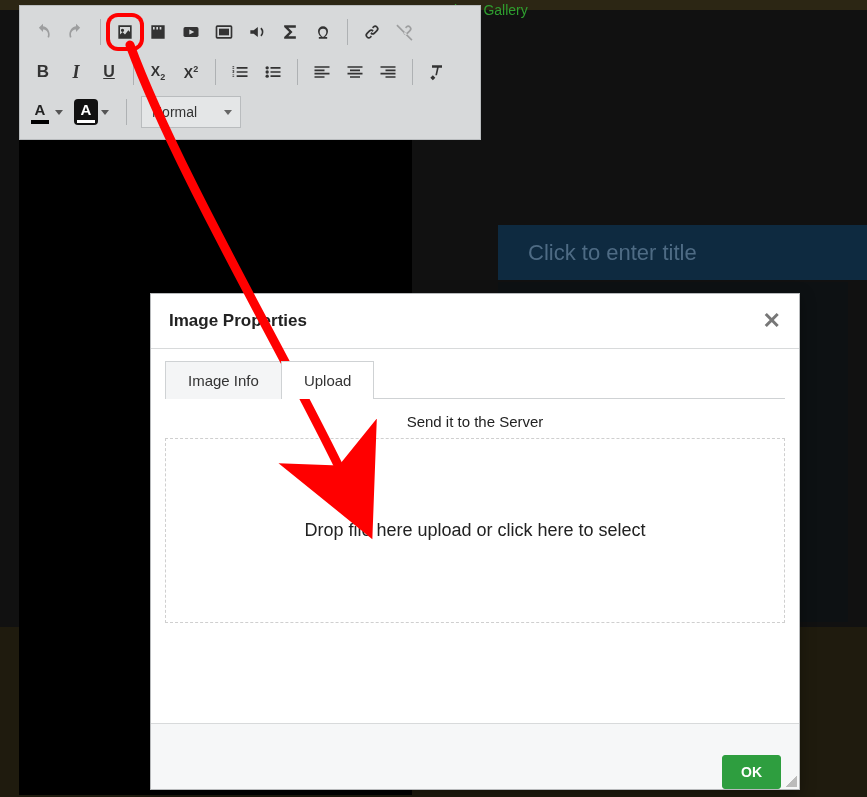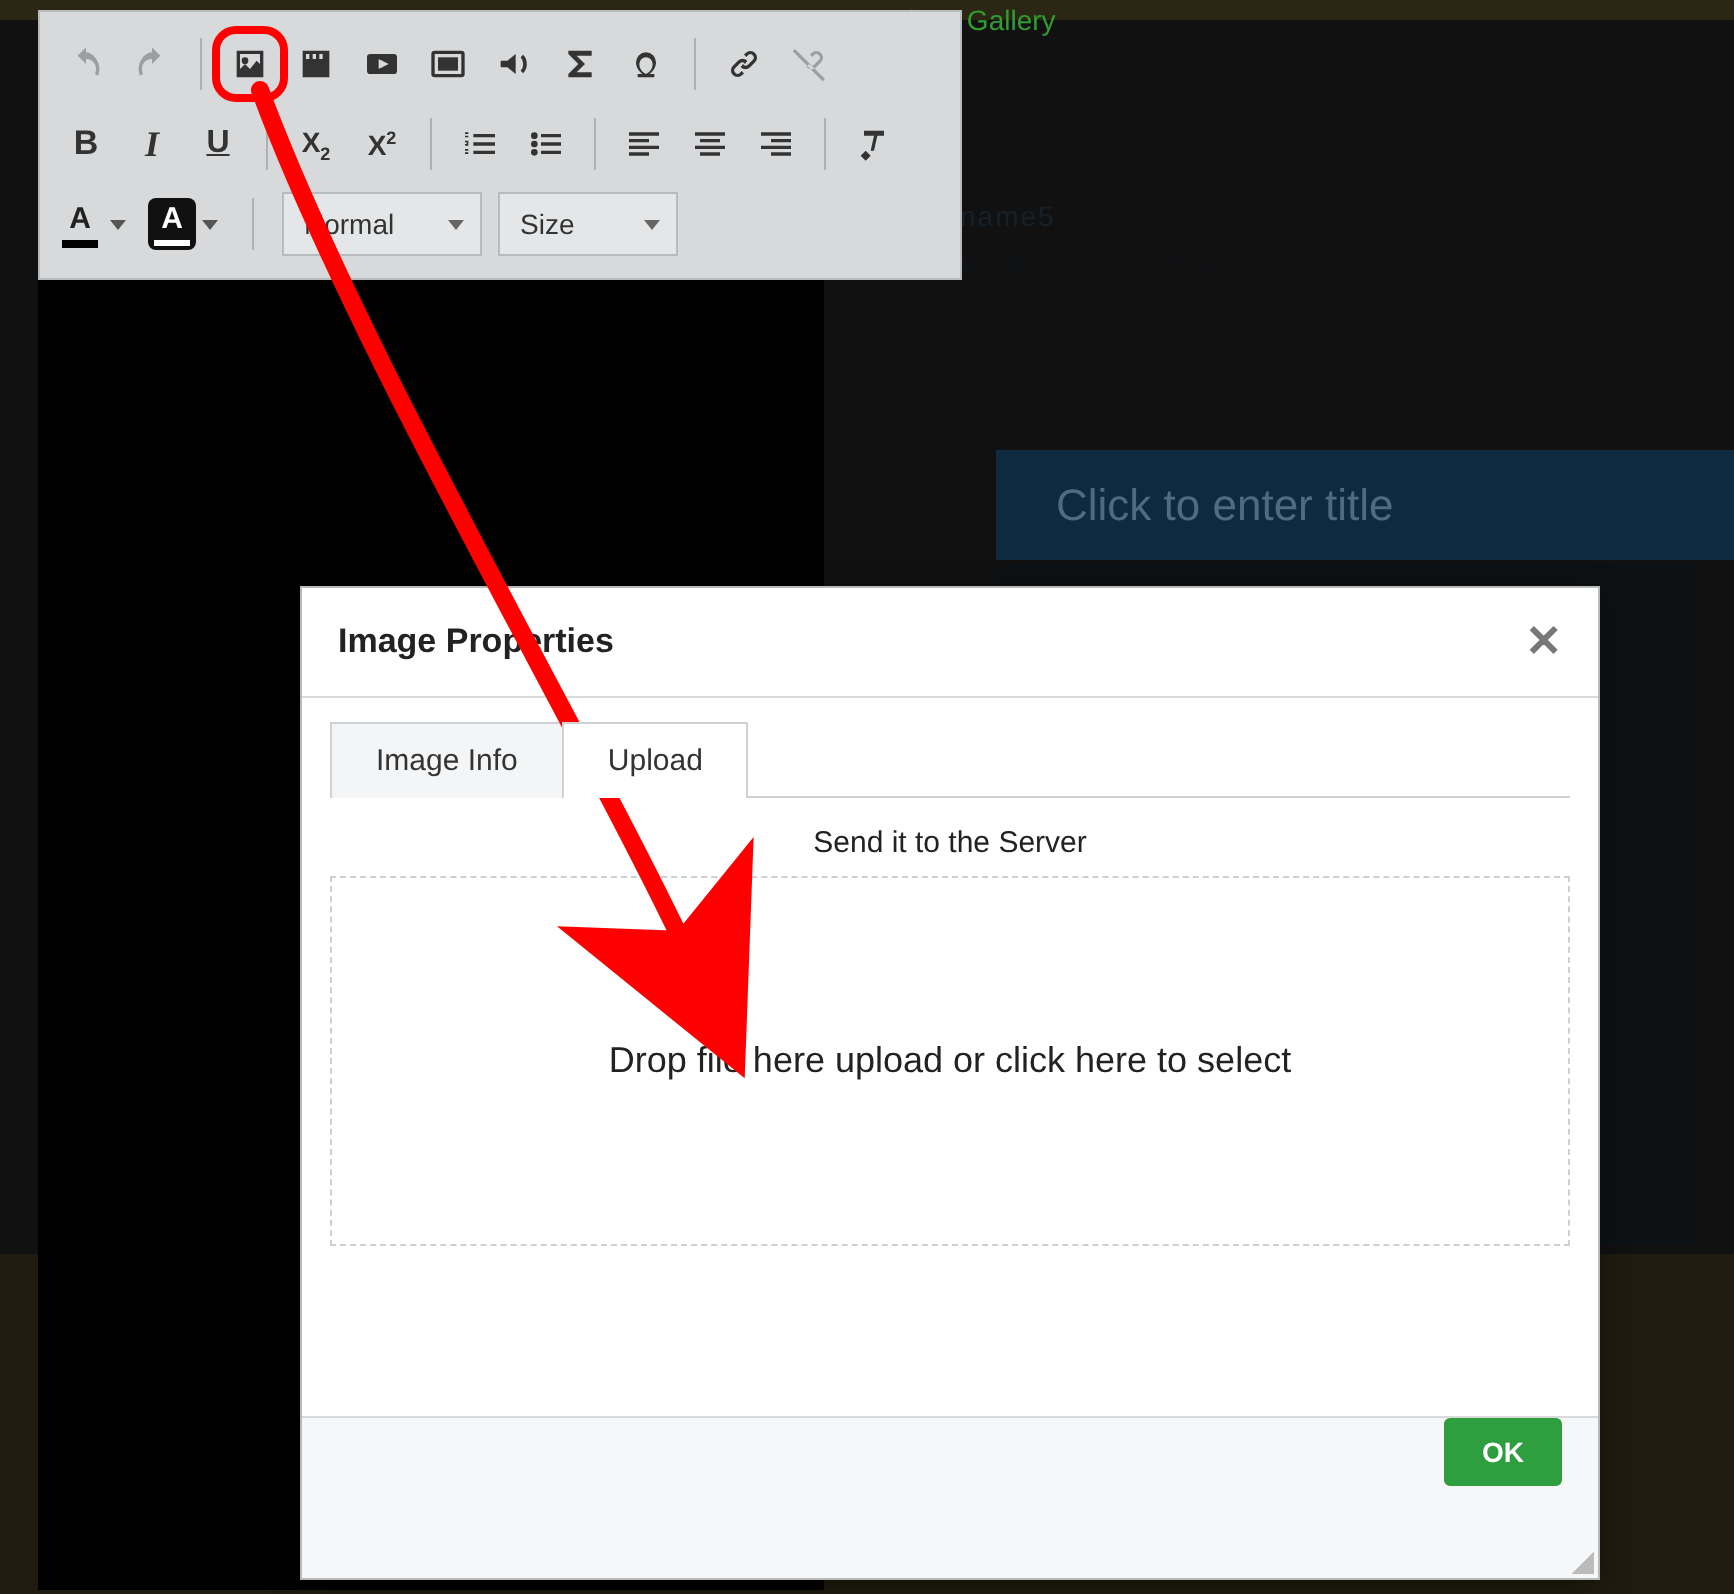--- a/index.html
+++ b/index.html
@@ -92,22 +92,22 @@
   }
   .tab + .tab { margin-left:-1px;}
   .tab.active { background:#fff; position:relative; z-index:2; }
   .tab-underline { height:1px; background:#cfd2d4; margin-top:-1px; }
   .upload-label { font-size:15px; color:#222; margin:14px 0 8px 0;text-align:center;}
   .dropzone {
     border:1px dashed #cfcfcf; height:185px; display:flex; align-items:center; justify-content:center;
     color:#222; font-size:18px; cursor:pointer; background:#fff;
   }
   .modal-footer{
-    height:81px; border-top:1px solid #d8dadb; background:#f6f7f8;
-    display:flex; align-items:flex-start; justify-content:flex-end; gap:12px; padding-right:18px;
+    height:66px; border-top:1px solid #d8dadb; background:#f6f7f8;
+    display:flex; align-items:flex-end; justify-content:flex-end; gap:12px; padding-right:18px;
     position:relative;
   }
   .btn {
     height:34px; padding:0 18px; border-radius:3px; font-size:14px; cursor:pointer;
     border:1px solid #b7b9bb; background:#fff; color:#333; font-weight:bold;
   }
   .btn.primary { background:#2e9e3f; border-color:#2e9e3f; color:#fff;}
   .resize-grip {
     position:absolute; right:2px; bottom:2px; width:14px; height:14px;
     background:
@@ -258,30 +258,23 @@
         <div class="drop-caret"></div>
       </div>
       <div class="color-btn">
         <div class="color-A inv">A<div class="bar"></div></div>
         <div class="drop-caret"></div>
       </div>
       <div class="tb-sep"></div>
       <div class="tb-select big">
           <span>Normal</span>
         </div>
-      <div class="tb-select">
-          <span>Size</span>
-        </div>
     </div>
   </div>
 
-  <div class="right-placeholder-text">
-    <div>name5</div>
-    <div class="line2">D INSTITUTIONS</div>
-  </div>
 
   <div class="title-input-box">
     <span>Click to enter title</span>
   </div>
   <div class="canvas-right"></div>
 
   <div class="dim" style="background:rgba(0,0,0,0)"></div>
 
   <div class="modal">
     <div class="modal-header">

